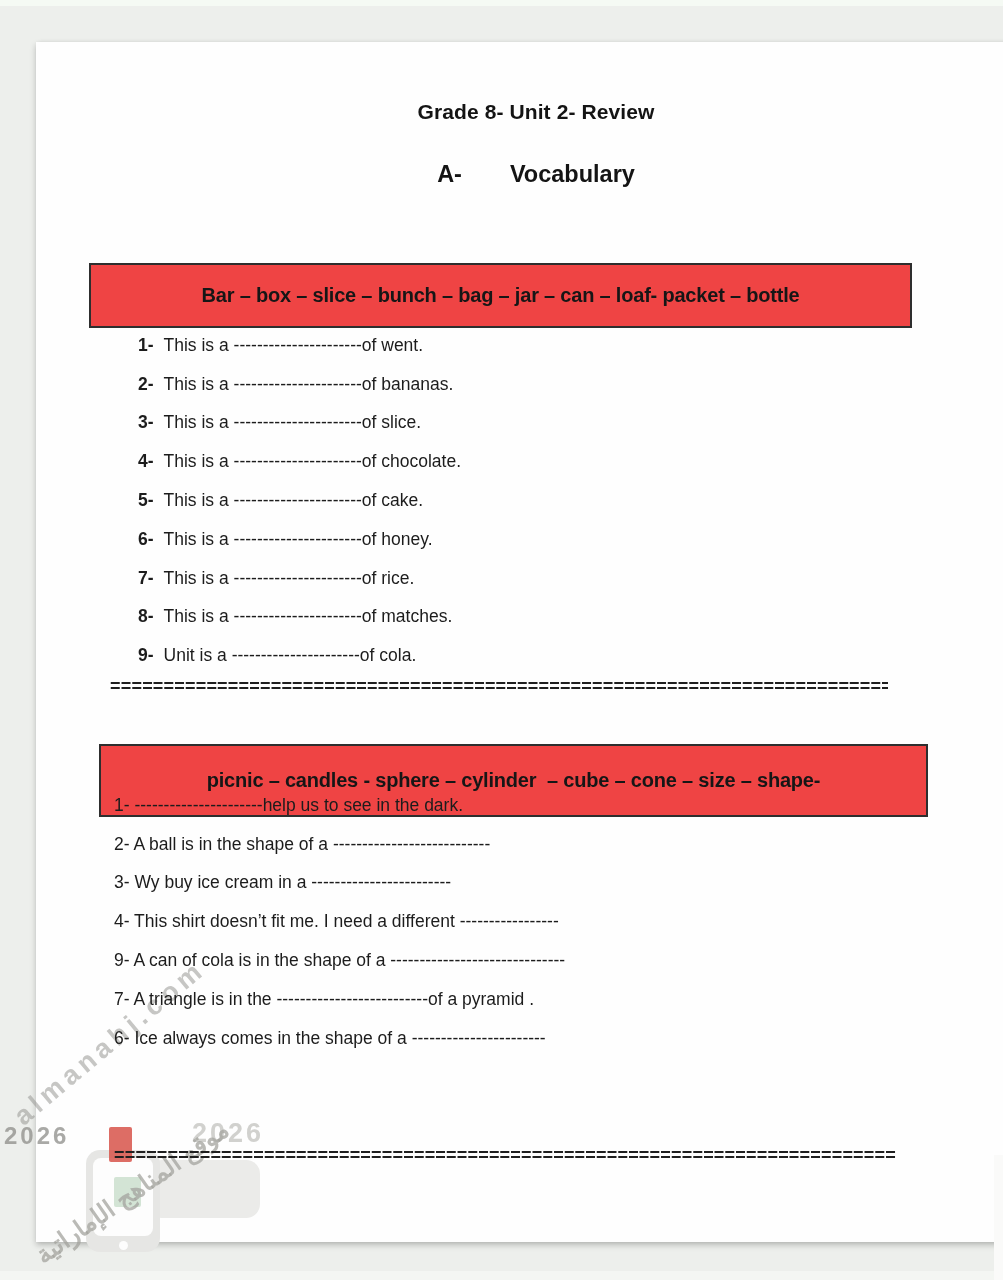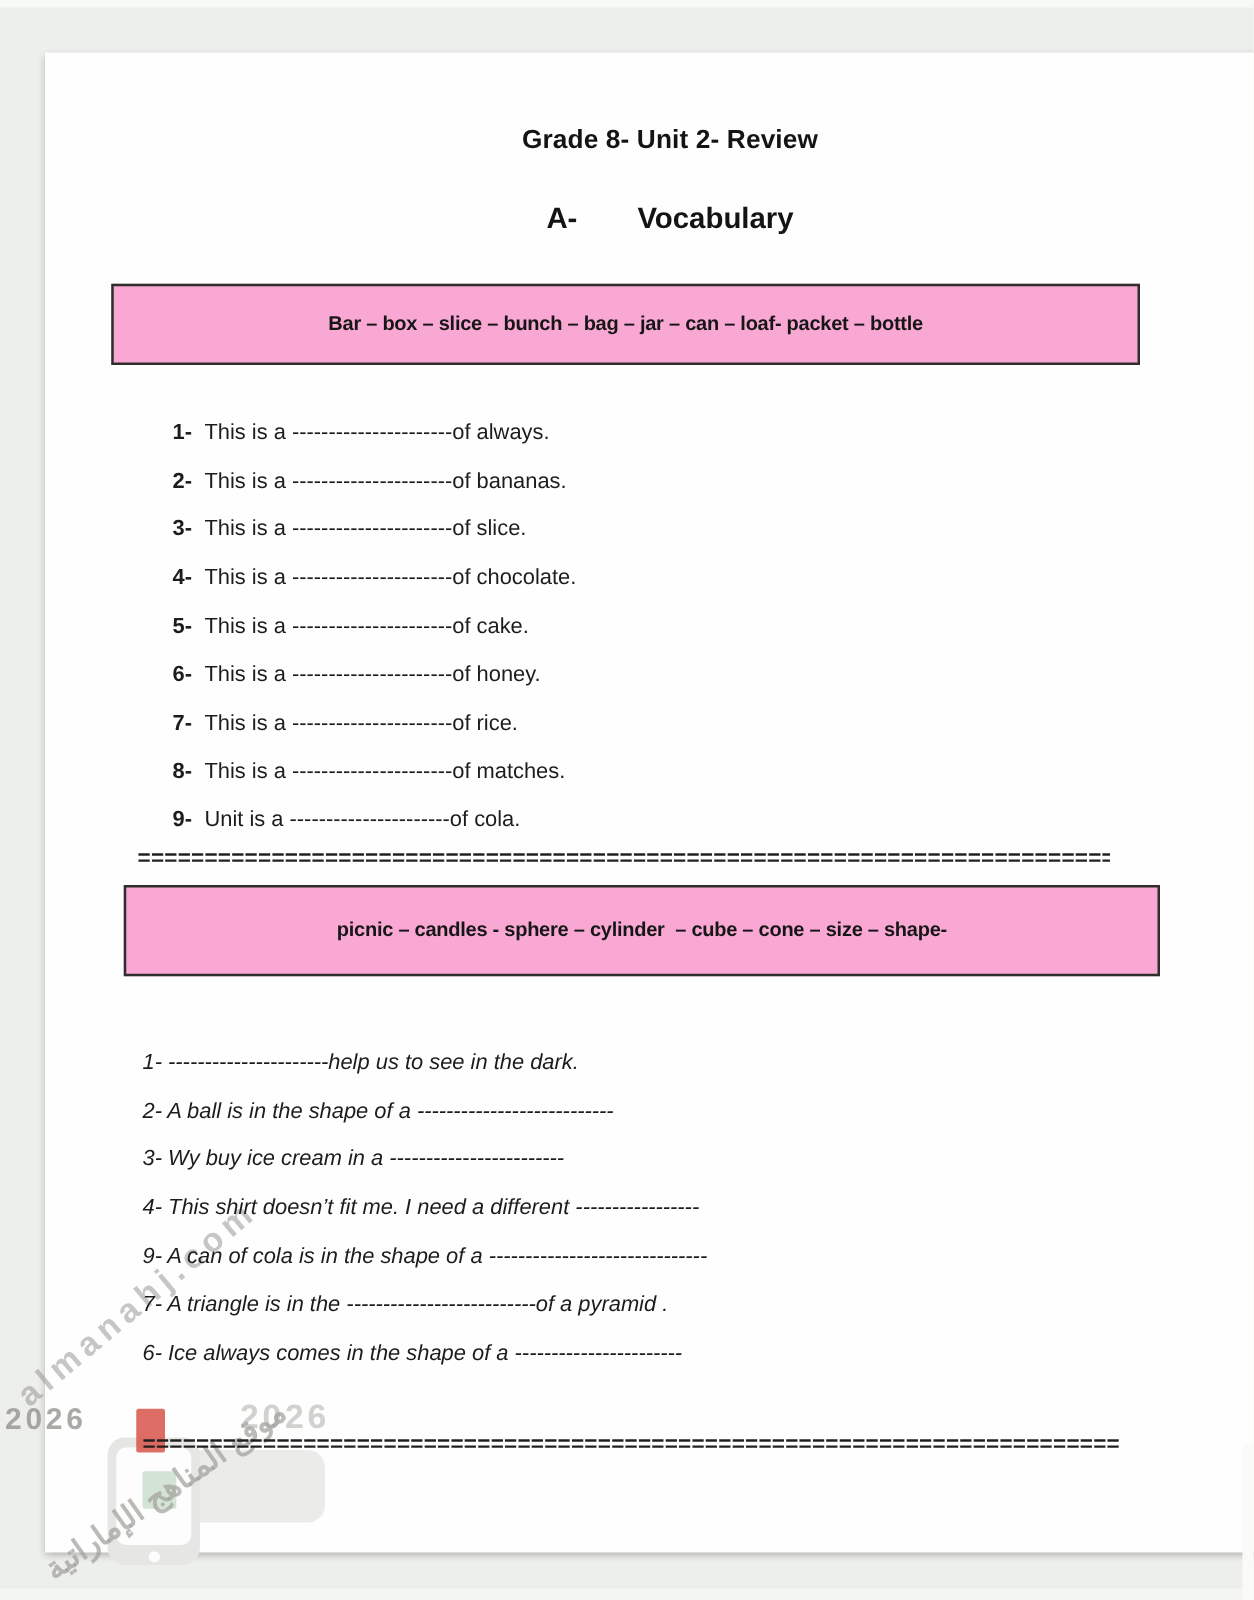--- a/index.html
+++ b/index.html
@@ -36,33 +36,34 @@
   .subtitle {
     position: absolute; top: 119px; left: 0; width: 100%;
     display: flex; justify-content: center; gap: 48px;
     font-size: 23.5px; font-weight: 700; color: #141414;
   }
 
   .bank {
     position: absolute;
     display: flex; align-items: center; justify-content: center;
     border: 2px solid #2e2e2e;
-    background: #f9a8d4;
-    font-size: 16px; font-weight: 700; color: #161616;
+    background: #ef4444;
+    font-size: 20px; font-weight: 700; color: #161616;
     letter-spacing: -0.2px;
     white-space: pre;
+    margin-top: 36px;
   }
   .bank-a { left: 53px;  top: 185px; width: 819px; height: 61px; }
   .bank-b { left: 63px;  top: 666px; width: 825px; height: 69px; }
 
   .list { position: absolute; font-size: 17.5px; }
   .list .row { height: 38.8px; display: flex; align-items: center; white-space: pre; }
   .list-a { left: 102px; top: 284px; }
   .list-a .num { font-weight: 700; margin-right: 10px; }
-  .list-b { left: 78px; top: 788px; font-style: italic; }
+  .list-b { left: 78px; top: 744px; }
 
   .sep {
     position: absolute;
     font-size: 18px; font-weight: 700; color: #1f1f1f;
     letter-spacing: 0.2px; line-height: 22px;
     white-space: nowrap; overflow: hidden;
   }
   .sep1 { left: 74px; top: 633px; width: 778px; }
   .sep2 { left: 78px; top: 1102px; width: 782px; }
 
@@ -151,21 +152,21 @@
     <div class="title">Grade 8- Unit 2- Review</div>
 
     <div class="subtitle">
       <span>A-</span>
       <span>Vocabulary</span>
     </div>
 
     <div class="bank bank-a">Bar – box – slice – bunch – bag – jar – can – loaf- packet – bottle</div>
 
     <div class="list list-a">
-      <div class="row"><span class="num">1-</span><span class="txt">This is a ----------------------of always.</span></div>
+      <div class="row"><span class="num">1-</span><span class="txt">This is a ----------------------of went.</span></div>
       <div class="row"><span class="num">2-</span><span class="txt">This is a ----------------------of bananas.</span></div>
       <div class="row"><span class="num">3-</span><span class="txt">This is a ----------------------of slice.</span></div>
       <div class="row"><span class="num">4-</span><span class="txt">This is a ----------------------of chocolate.</span></div>
       <div class="row"><span class="num">5-</span><span class="txt">This is a ----------------------of cake.</span></div>
       <div class="row"><span class="num">6-</span><span class="txt">This is a ----------------------of honey.</span></div>
       <div class="row"><span class="num">7-</span><span class="txt">This is a ----------------------of rice.</span></div>
       <div class="row"><span class="num">8-</span><span class="txt">This is a ----------------------of matches.</span></div>
       <div class="row"><span class="num">9-</span><span class="txt">Unit is a ----------------------of cola.</span></div>
     </div>
 

